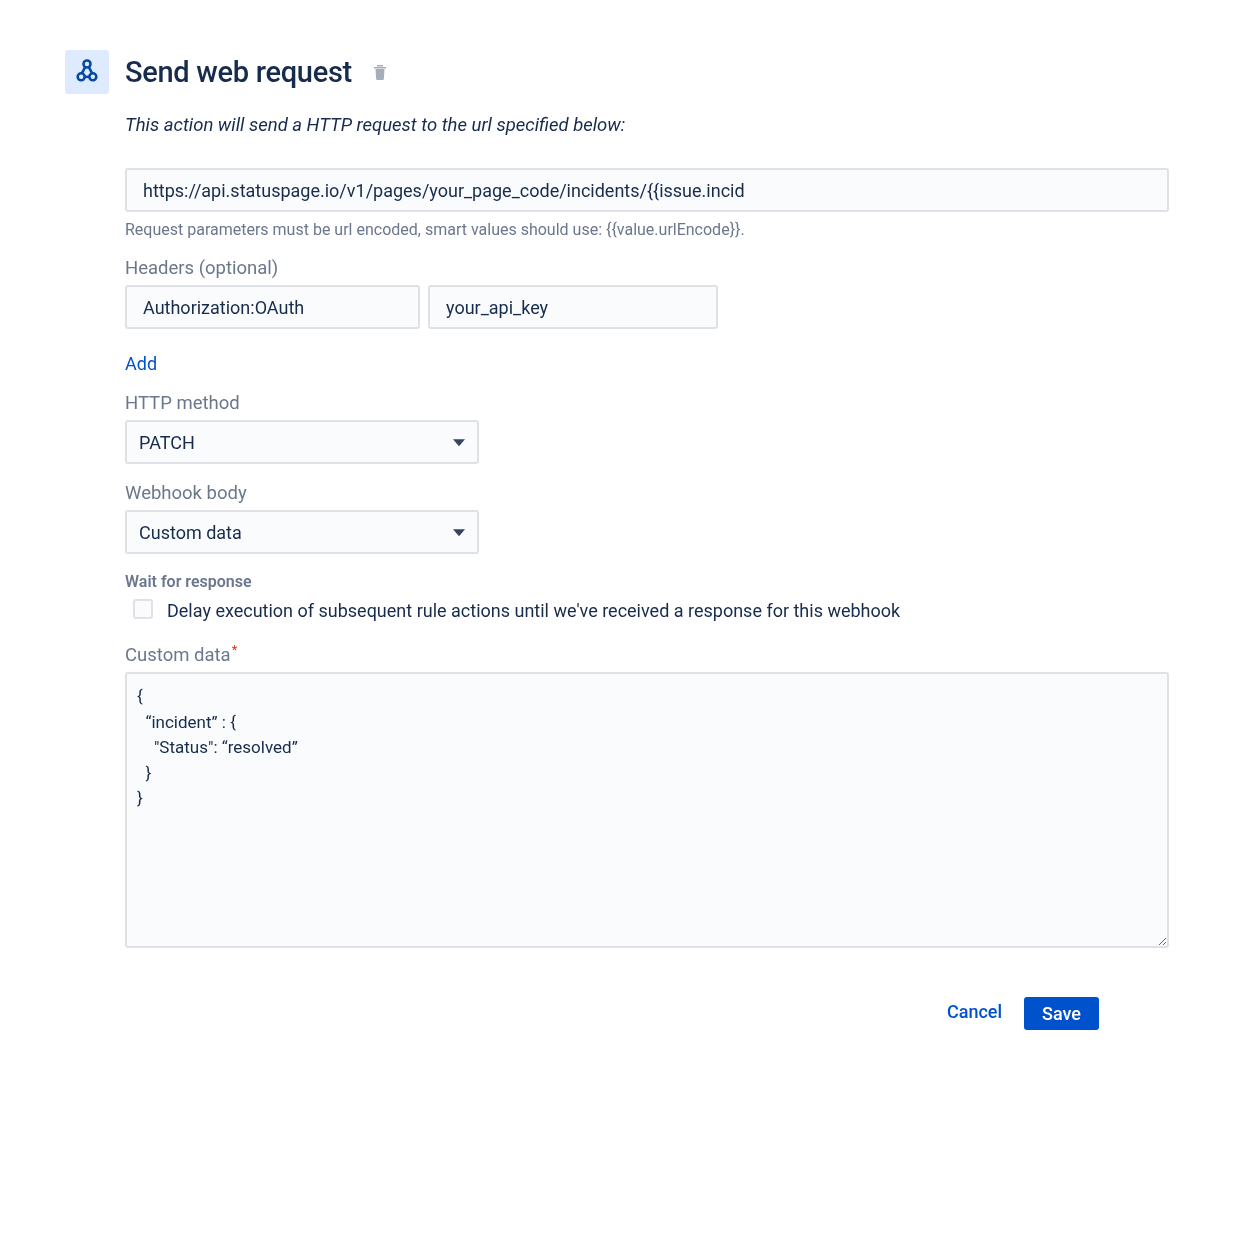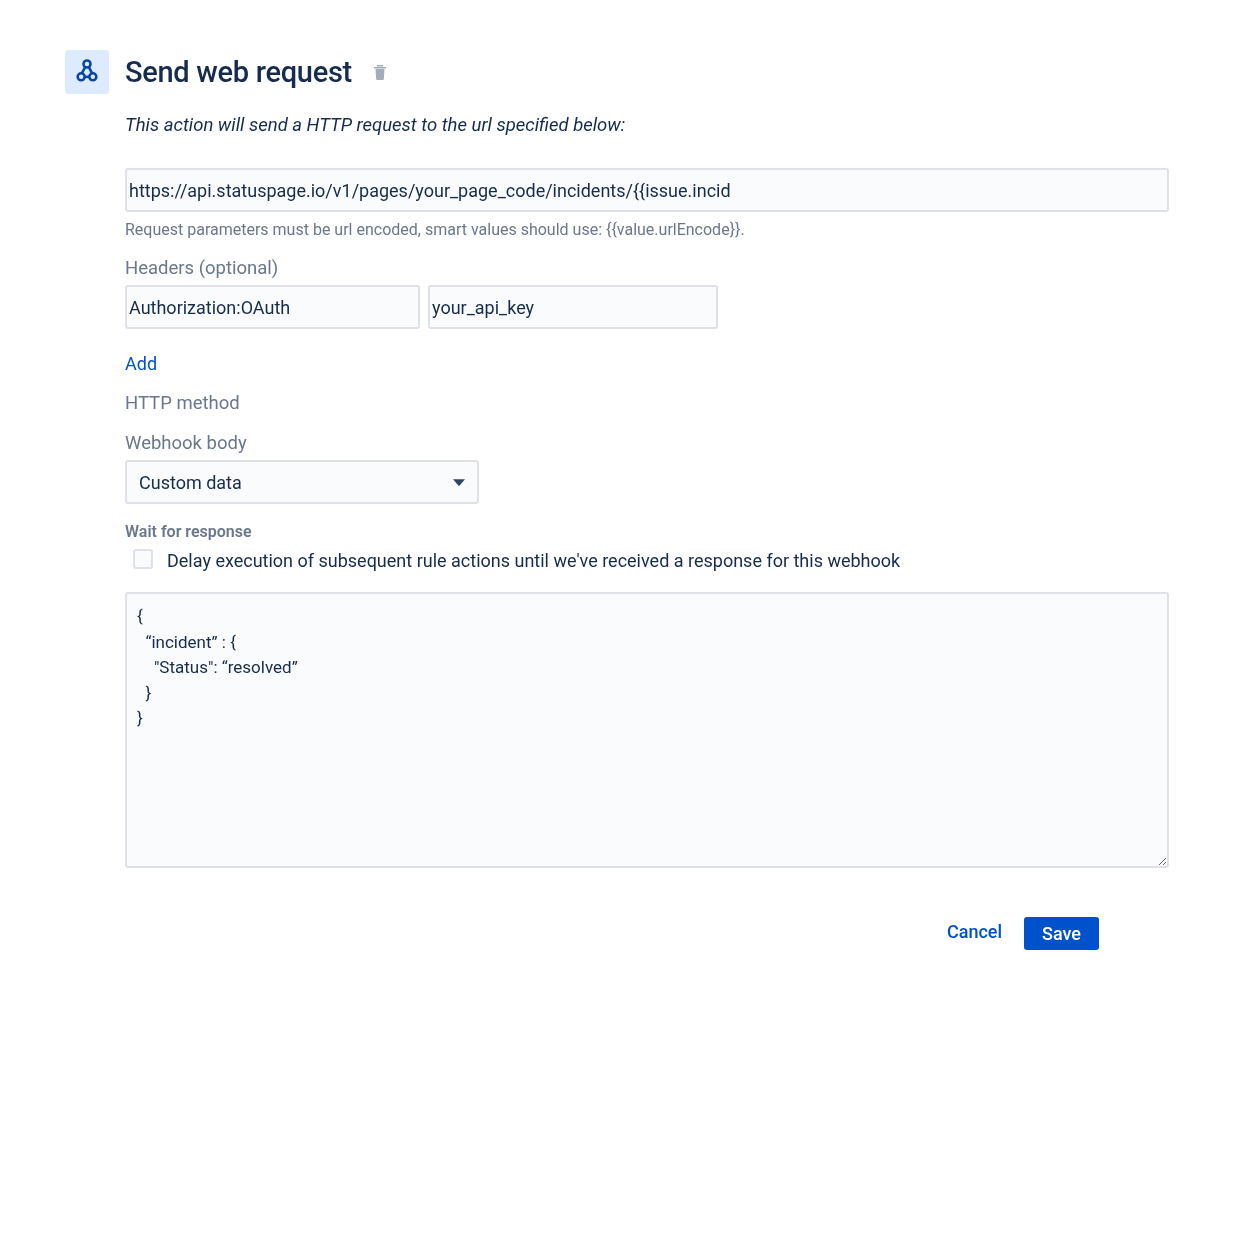--- a/index.html
+++ b/index.html
@@ -68,21 +68,21 @@
       color: #DE350B;
       font-size: 13px;
       vertical-align: super;
       margin-left: 1px;
     }
     input[type="text"] {
       width: 100%;
       height: 44px;
       border: 2px solid #DFE1E6;
       border-radius: 3px;
-      padding: 0 2px;
+      padding: 0 16px;
       font-size: 18px;
       color: #172B4D;
       font-family: inherit;
       background: #FAFBFC;
     }
     .help-text {
       color: #6B778C;
       font-size: 16px;
       margin-top: 8px;
     }
@@ -243,40 +243,48 @@
     <label class="field-label">Headers (optional)</label>
     <div class="headers-row">
       <input type="text" value="Authorization:OAuth" style="">
       <input type="text" value="your_api_key" style="">
     </div>
     <a class="add-link">Add</a>
   </div>
 
   <div class="field-group">
     <label class="field-label">HTTP method</label>
+    <div class="select-wrapper">
+      <select>
+        <option>PATCH</option>
+      </select>
+    </div>
   </div>
 
   <div class="field-group">
     <label class="field-label">Webhook body</label>
     <div class="select-wrapper">
       <select>
         <option>Custom data</option>
       </select>
     </div>
   </div>
 
   <div class="field-group">
     <div class="section-label">Wait for response</div>
     <div class="checkbox-row">
       <div class="checkbox"></div>
       <div class="checkbox-label">Delay execution of subsequent rule actions until we've received a response for this webhook</div>
     </div>
   </div>
 
   <div class="field-group">
+    <label class="field-label">
+      <span>Custom data</span><span class="required-asterisk">*</span>
+    </label>
     <textarea style="">{
   “incident” : {
     "Status": “resolved”
   }
 }</textarea>
   </div>
 
 </div>
 
 <div class="footer">

